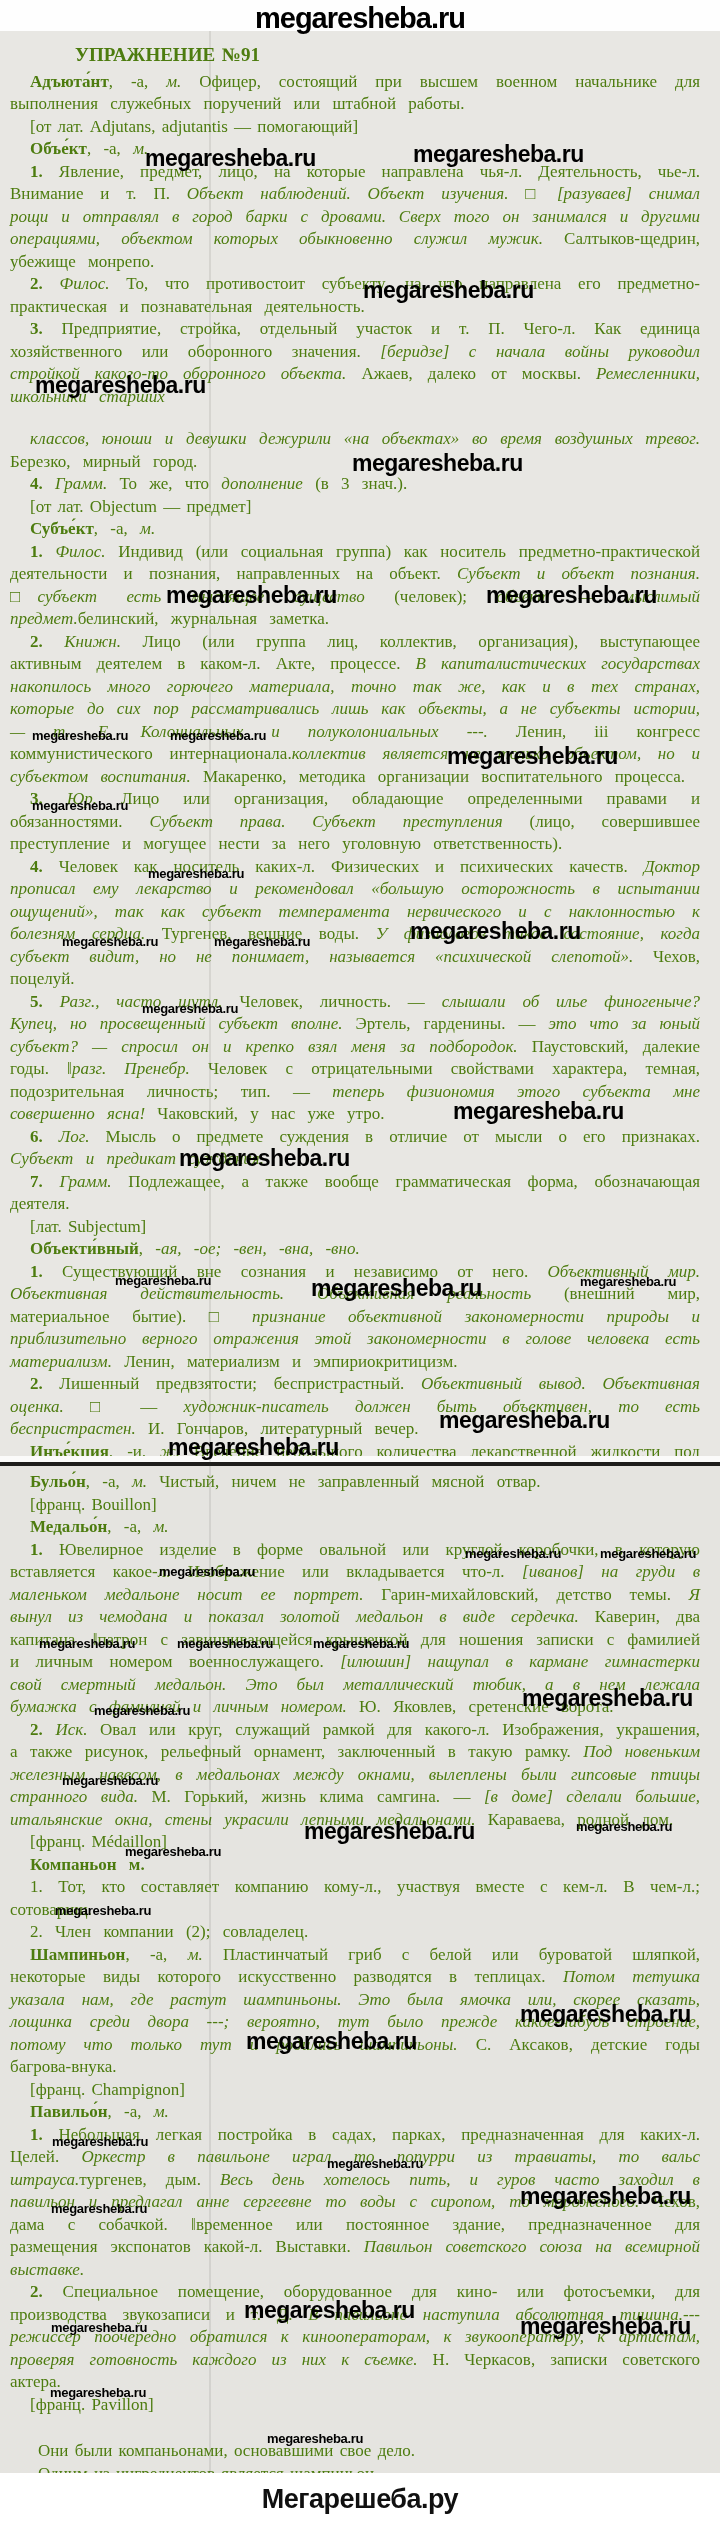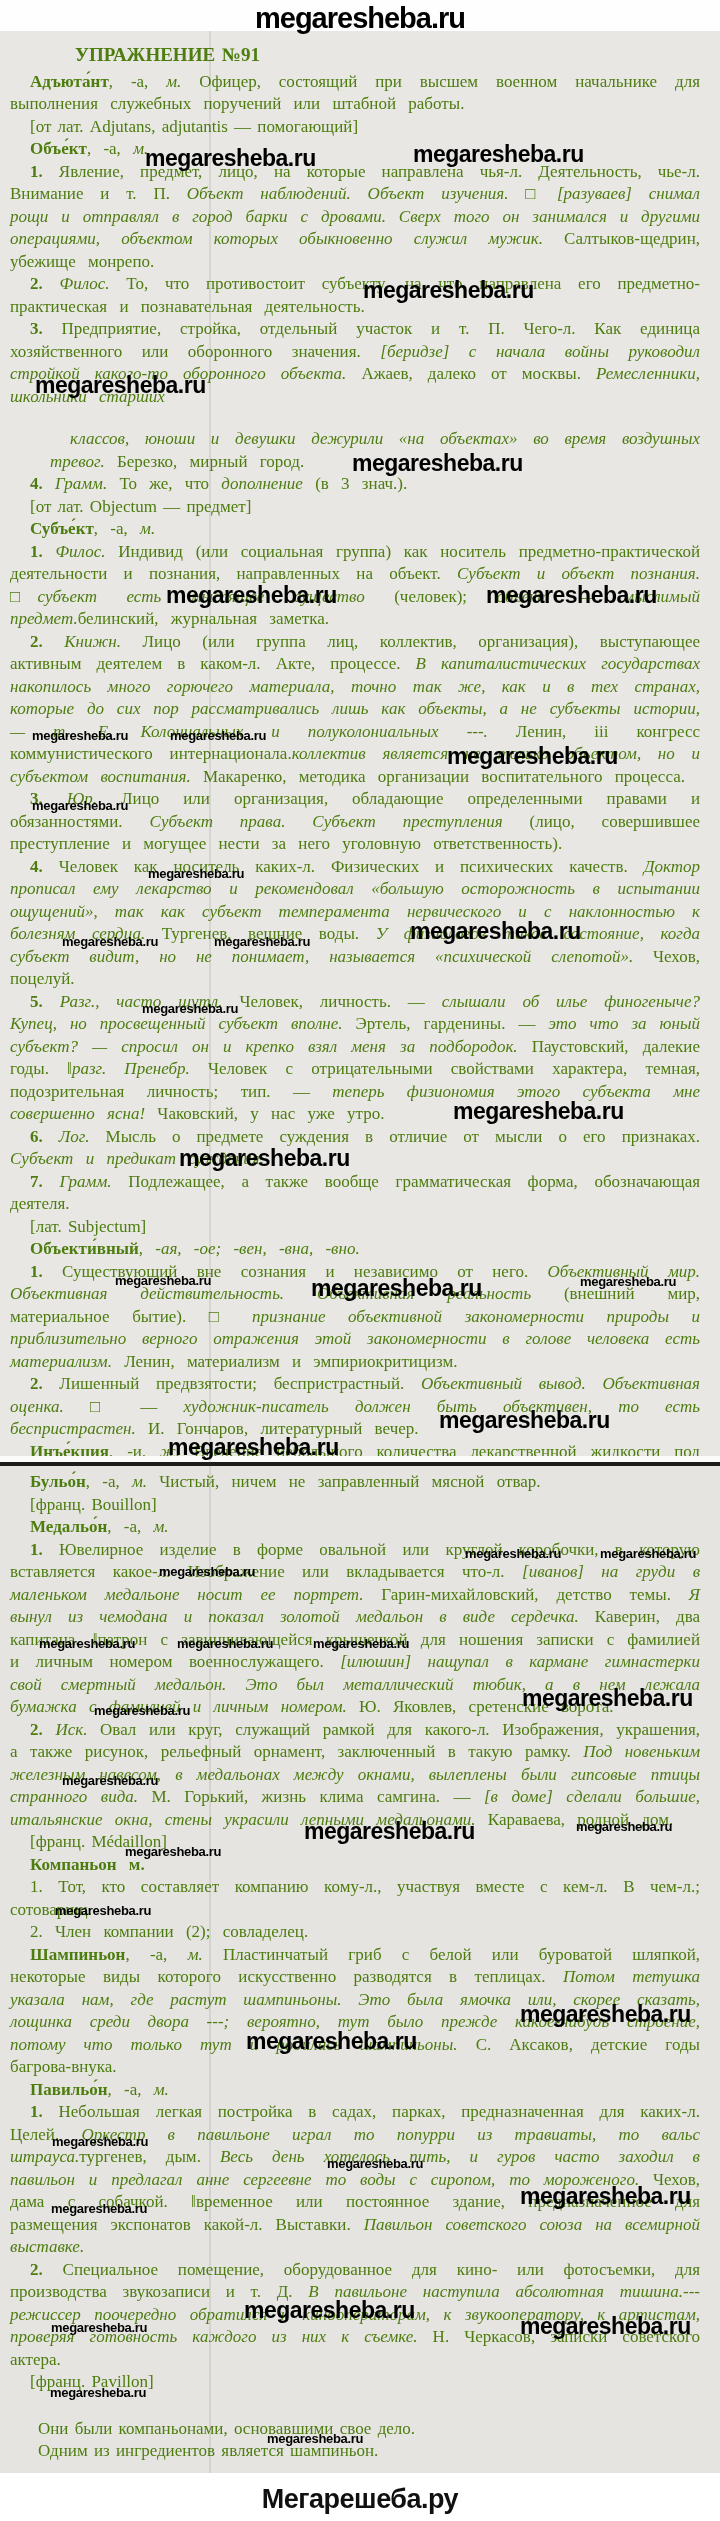--- a/index.html
+++ b/index.html
@@ -12,21 +12,21 @@
   #bottom-strip{top:2473px;height:48px;background:#ffffff;}
   .scan{position:absolute;left:0;width:720px;box-sizing:border-box;overflow:hidden;
         color:#4d7c0f;z-index:1;}
   #page1{top:31px;height:1425px;background:#e8e7e3;padding:13px 20px 0 10px;}
   #page2{top:1466px;height:1007px;background:#e5e4e0;padding:5px 20px 0 10px;}
   .scan p{margin:0;text-indent:20px;text-align:justify;font-size:17px;line-height:22.5px;
           word-spacing:8px;}
   .scan p.title{font-weight:bold;font-size:19px;text-indent:0;margin-left:65px;
                 text-align:left;word-spacing:2px;margin-bottom:4px;}
   .scan p.etym{word-spacing:2px;text-align:left;}
-  .scan p.cont{margin-top:20px;margin-left:40px;}
+  .scan p.cont{margin-top:20px;}
   .scan i{font-style:italic;}
   .undl{font-style:italic;}
   #answers{margin-top:24px;margin-left:28px;}
   #answers p{text-indent:0;text-align:left;word-spacing:2px;}
   .crease{position:absolute;top:31px;left:209px;width:2px;height:2442px;
           background:rgba(60,58,50,0.10);z-index:3;}
   .wm{position:absolute;font-family:"Liberation Sans",sans-serif;font-weight:bold;
       color:#000;line-height:1;white-space:nowrap;z-index:6;}
   .wm-l{font-size:23px;letter-spacing:-0.5px;}
   .wm-s{font-size:13px;letter-spacing:-0.3px;}
@@ -77,20 +77,21 @@
       <p><b>Бульо́н</b><span>, -а, </span><i>м.</i><span> Чистый, ничем не заправленный мясной отвар.</span></p>
       <p class="etym"><span>[франц. Bouillon]</span></p>
       <p><b>Медальо́н</b><span>, -а, </span><i>м.</i></p>
       <p><b>1.</b><span> Ювелирное изделие в форме овальной или круглой коробочки, в которую вставляется какое-л. Изображение или вкладывается что-л. </span><i>[иванов] на груди в маленьком медальоне носит ее портрет.</i><span> Гарин-михайловский, детство темы. </span><i>Я вынул из чемодана и показал золотой медальон в виде сердечка.</i><span> Каверин, два капитана. ‖патрон с завинчивающейся крышечкой для ношения записки с фамилией и личным номером военнослужащего. </span><i>[илюшин] нащупал в кармане гимнастерки свой смертный медальон. Это был металлический тюбик, а в нем лежала бумажка с фамилией и личным номером.</i><span> Ю. Яковлев, сретенские ворота.</span></p>
       <p><b>2.</b><span> </span><i>Иск.</i><span> Овал или круг, служащий рамкой для какого-л. Изображения, украшения, а также рисунок, рельефный орнамент, заключенный в такую рамку. </span><i>Под новеньким железным навесом, в медальонах между окнами, вылеплены были гипсовые птицы странного вида.</i><span> М. Горький, жизнь клима самгина. — </span><i>[в доме] сделали большие, итальянские окна, стены украсили лепными медальонами.</i><span> Караваева, родной дом.</span></p>
       <p class="etym"><span>[франц. Médaillon]</span></p>
       <p><b>Компаньон м.</b></p>
       <p><span>1. Тот, кто составляет компанию кому-л., участвуя вместе с кем-л. В чем-л.; сотоварищ.</span></p>
       <p><span>2. Член компании (2); совладелец.</span></p>
       <p><b>Шампиньон</b><span>, -а, </span><i>м.</i><span> Пластинчатый гриб с белой или буроватой шляпкой, некоторые виды которого искусственно разводятся в теплицах. </span><i>Потом тетушка указала нам, где растут шампиньоны. Это была ямочка или, скорее сказать, лощинка среди двора ---; вероятно, тут было прежде какое-нибудь строение, потому что только тут и родились шампиньоны.</i><span> С. Аксаков, детские годы багрова-внука.</span></p>
+      <p class="etym"><span>[франц. Champignon]</span></p>
       <p><b>Павильо́н</b><span>, -а, </span><i>м.</i></p>
       <p><b>1.</b><span> Небольшая легкая постройка в садах, парках, предназначенная для каких-л. Целей. </span><i>Оркестр в павильоне играл то попурри из травиаты, то вальс штрауса.</i><span>тургенев, дым. </span><i>Весь день хотелось пить, и гуров часто заходил в павильон и предлагал анне сергеевне то воды с сиропом, то мороженого.</i><span> Чехов, дама с собачкой. ‖временное или постоянное здание, предназначенное для размещения экспонатов какой-л. Выставки. </span><i>Павильон советского союза на всемирной выставке.</i></p>
       <p><b>2.</b><span> Специальное помещение, оборудованное для кино- или фотосъемки, для производства звукозаписи и т. Д. </span><i>В павильоне наступила абсолютная тишина.--- режиссер поочередно обратился к кинооператорам, к звукооператору, к артистам, проверяя готовность каждого из них к съемке.</i><span> Н. Черкасов, записки советского актера.</span></p>
       <p class="etym"><span>[франц. Pavillon]</span></p>
     </div>
   <div id="answers">
       <p>Они были компаньонами, основавшими свое дело.</p>
       <p>Одним из ингредиентов является шампиньон.</p>
     </div>
 </div>

